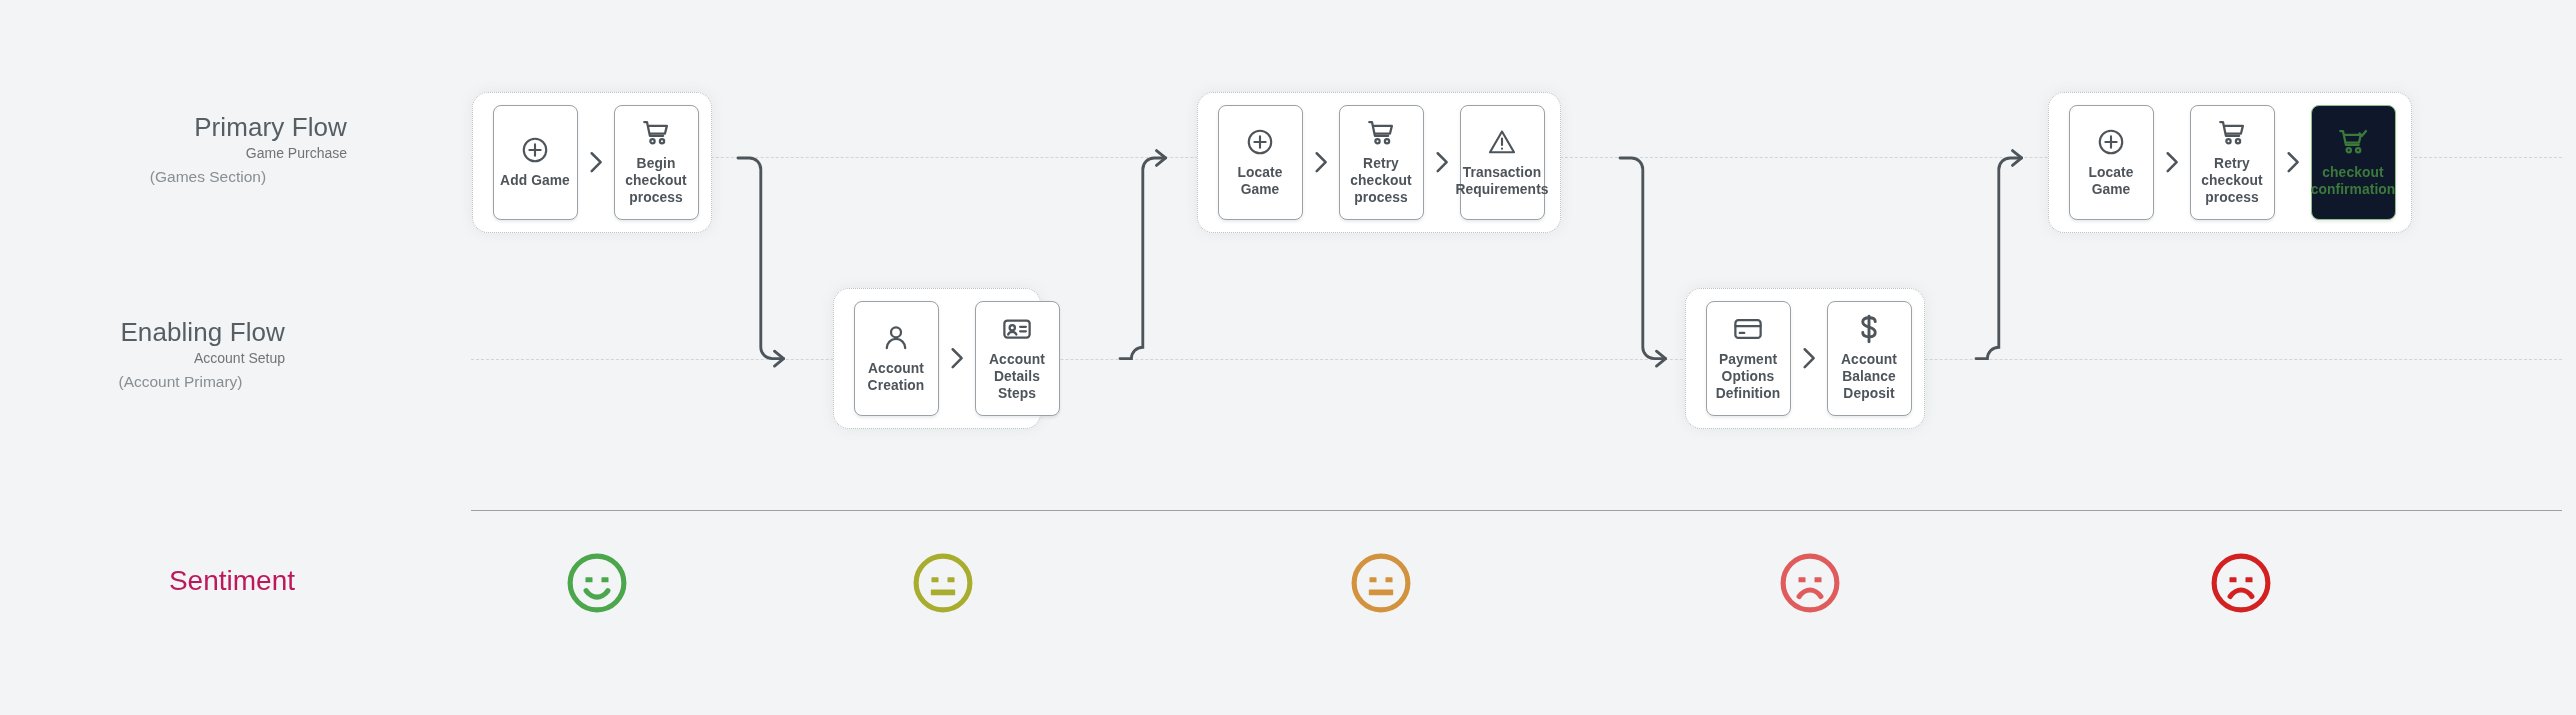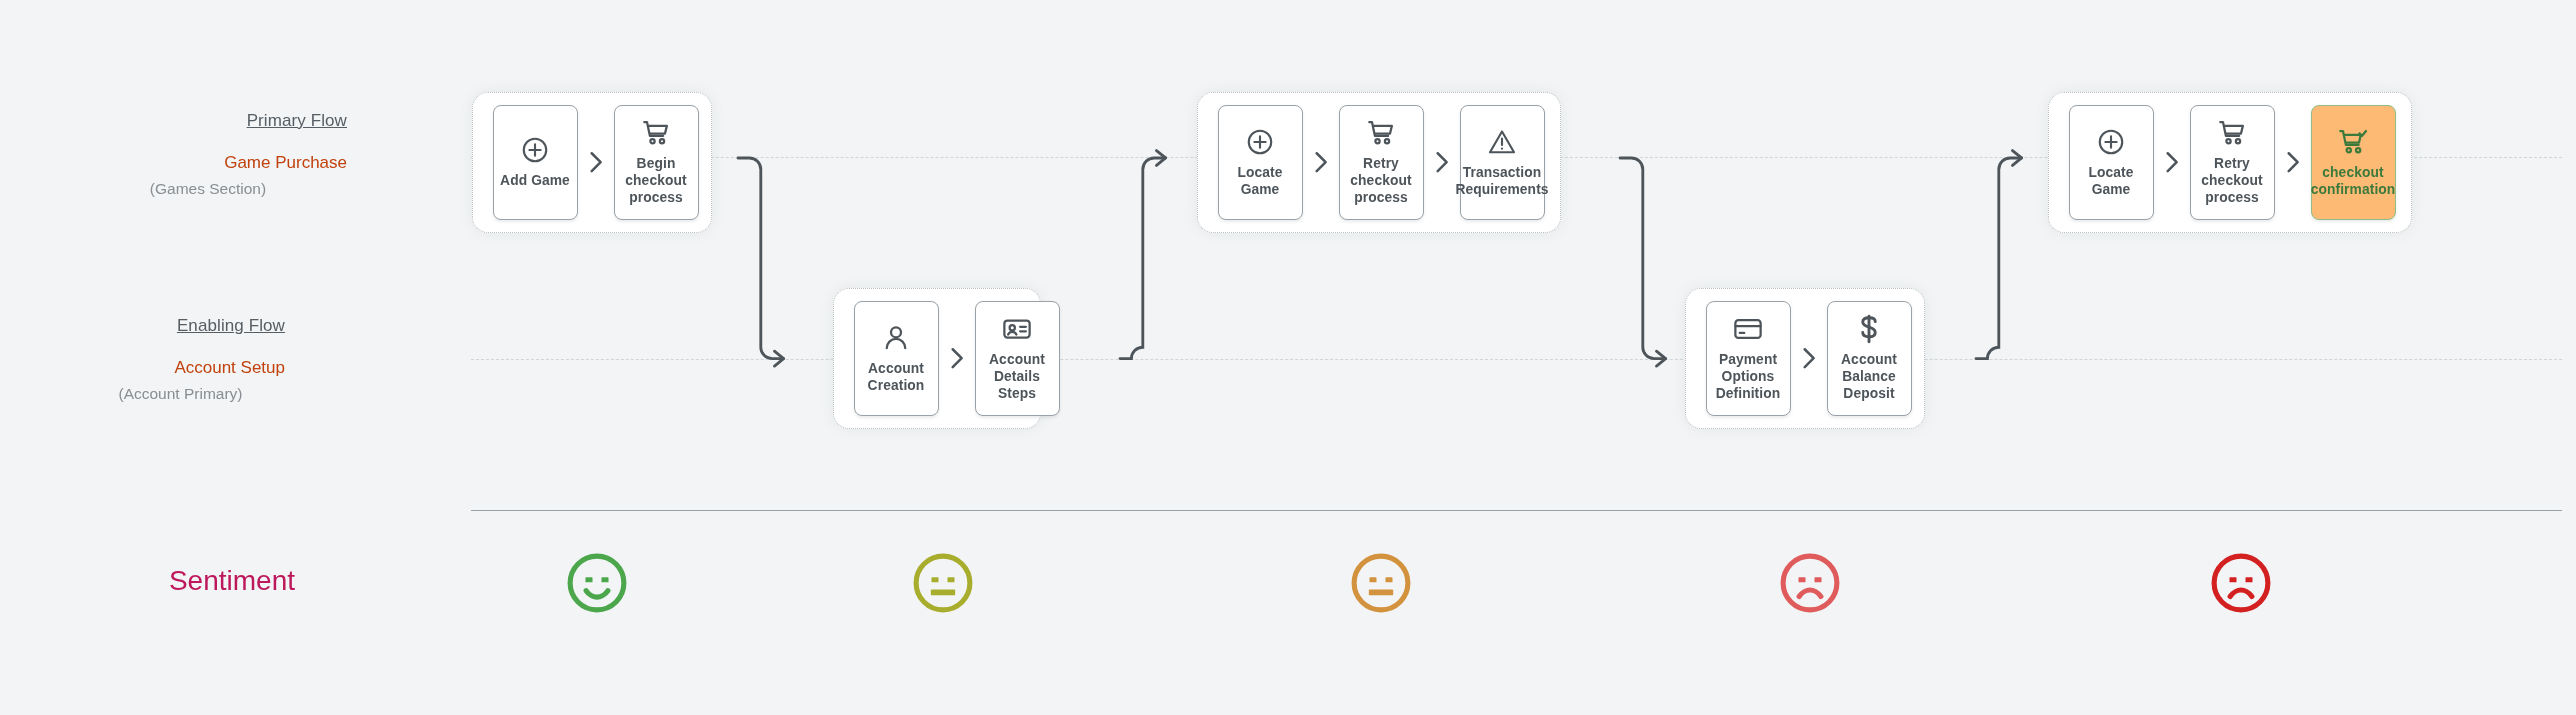--- a/index.html
+++ b/index.html
@@ -30,31 +30,30 @@
   .baseline.enabling { top: 359px; }
 
   
   .row-label {
     position: absolute;
     text-align: right;
     color: #5b6166;
     line-height: 1.32;
   }
   .row-label .title {
-    font-size: 17px;
+    font-size: 26px;
     font-weight: 400;
     color: #565e64;
     letter-spacing: 0.1px;
     white-space: nowrap;
-    text-decoration: underline;
   }
   .row-label .sub {
-    font-size: 17px;
-    color: #c2410c;
-    margin-top: 20px;
+    font-size: 14px;
+    color: #737373;
+    margin-top: 0;
     white-space: nowrap;
   }
   .row-label .sub2 {
     font-size: 15.5px;
     color: #888e93;
     margin-top: 4px;
     white-space: nowrap;
     text-align: center;
   }
   #label-primary  { left: 69px; top: 110px;  width: 278px; }
@@ -88,21 +87,21 @@
     border-radius: 8px;
     display: flex;
     flex-direction: column;
     align-items: center;
     justify-content: center;
     gap: 8px;
     box-shadow: 0 1.1px 2.9px rgba(90,100,110,.13);
     flex: none;
   }
   .card.green {
-    background: #fdba74;
+    background: #0f172a;
     border-color: #8fbf86;
   }
   .card .icon {
     width: 30px; height: 30px;
     display: flex; align-items: center; justify-content: center;
     color: #4d545a;
   }
   .card.green .icon { color: #3c7a3c; }
   .card .icon svg { width: 100%; height: 100%; display: block; }
   .card .label {

